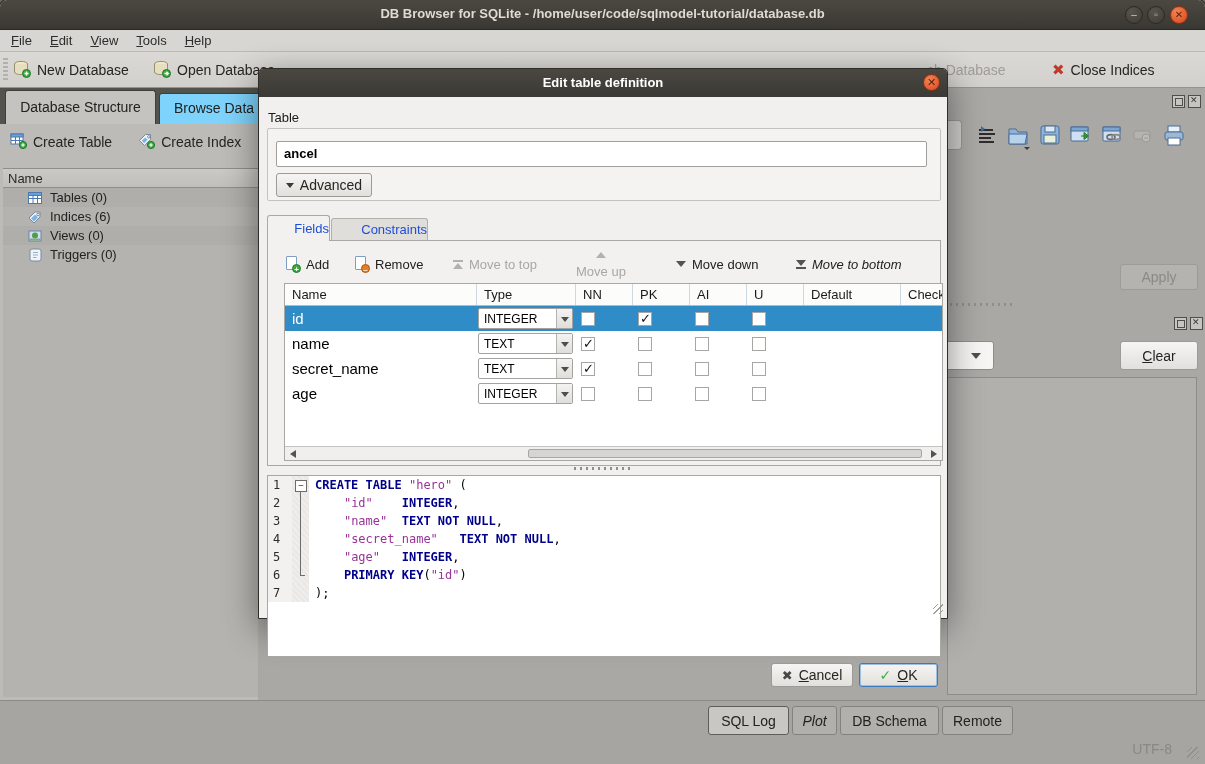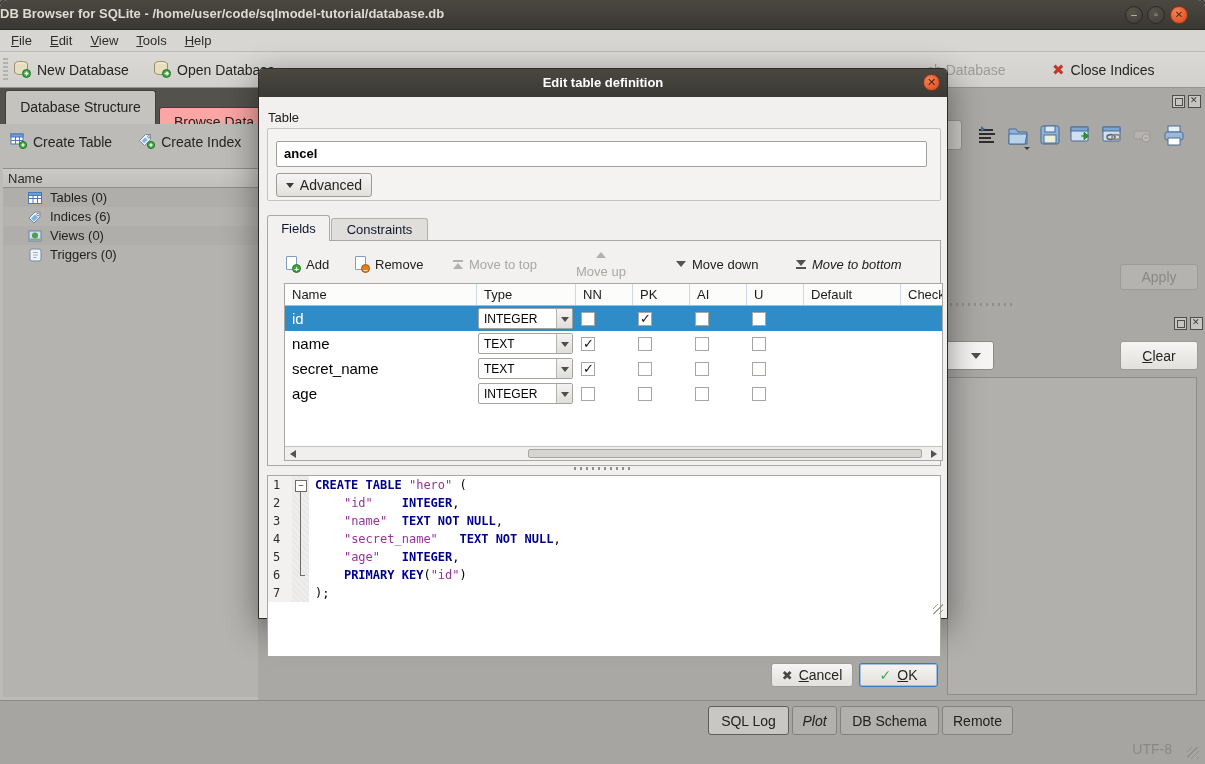--- a/index.html
+++ b/index.html
@@ -5,21 +5,21 @@
   * { margin:0; padding:0; box-sizing:border-box; }
   html,body { background:#6e6c68; }
   body { font-family:"Liberation Sans","DejaVu Sans",sans-serif; }
   .screen { position:relative; width:1205px; height:764px; overflow:hidden;
             background:#aaa8a5; border-radius:7px 7px 0 0; box-shadow:0 0 0 1px #2a2824; }
 
   
   .titlebar { position:absolute; left:0; top:0; width:1205px; height:30px;
     background:linear-gradient(#4b4841,#3a3833); border-bottom:1px solid #292723;
     border-radius:7px 7px 0 0; }
-  .titlebar .title { position:absolute; left:0; right:0; top:6px; 
+  .titlebar .title { position:absolute; left:0; right:0; top:6px; text-align:center;
     color:#dfdbd2; font-size:13px; font-weight:bold; }
   .winbtn { position:absolute; top:6px; width:18px; height:18px; border-radius:50%;
     border:1px solid #2c2a26; background:radial-gradient(circle at 35% 30%, #57544c, #3e3b35);
     color:#cfcbc2; font-size:10px; line-height:16px; text-align:center; }
   .winbtn.close { background:radial-gradient(circle at 35% 30%, #f08557, #e05426 75%);
     border-color:#93310f; color:#5b1f07; font-weight:bold; }
 
   
   .menubar { position:absolute; left:0; top:30px; width:1205px; height:22px;
     background:#d8d6d2; border-bottom:1px solid #bbb9b5; }
@@ -41,21 +41,21 @@
     border-radius:7px 7px 0 0; background:#dfc98a; }
   .frag-dots { width:4px; height:7px;
     background:repeating-linear-gradient(#a8a6a2 0 2px, transparent 2px 4px); }
   .x-icon { color:#c0392b; font-size:15px; font-weight:bold; }
 
   
   .tabstrip { position:absolute; left:0; top:88px; width:258px; height:36px; background:#54524c; }
   .main-tab { position:absolute; font-size:14px; color:#232220; text-align:center;
     border:1px solid #403e3a; border-bottom:none; border-radius:3px 3px 0 0; }
   .main-tab.active { left:5px; top:2px; width:151px; height:34px; background:#c5c3bf; padding-top:8px; }
-  .main-tab.inactive { left:159px; top:19px; width:110px; height:31px; background:#fca5a5; padding-top:6px; }
+  .main-tab.inactive { left:159px; top:5px; width:110px; height:31px; background:#7dd3fc; padding-top:6px; }
   .left-panel { position:absolute; left:0; top:124px; width:258px; height:576px; background:#bdbbb7; }
   .create-row { position:absolute; left:10px; top:8px; display:flex; gap:26px; }
   .create-btn { display:flex; align-items:center; gap:6px; font-size:14px; color:#262522; }
   .tree-header { position:absolute; left:3px; top:44px; width:255px; height:20px;
     background:linear-gradient(#cbc9c5,#c1bfbb); border-top:1px solid #908e8a;
     border-bottom:1px solid #908e8a; font-size:13px; color:#2a2927; padding:2px 0 0 5px; }
   .tree { position:absolute; left:3px; top:64px; width:255px; height:509px; background:#b5b3af; }
   .tree-row { height:19px; display:flex; align-items:center; gap:7px; padding-left:24px;
     font-size:13px; color:#232220; }
   .tree-row:nth-child(odd) { background:#b0aeaa; }
@@ -105,21 +105,21 @@
   .dlg-label { position:absolute; font-size:13px; color:#1c1b19; }
   .groupbox { position:absolute; left:8px; top:59px; width:674px; height:73px;
     border:1px solid #c5c3bf; border-radius:2px; background:#f4f3f1; }
   .text-input { position:absolute; left:8px; top:12px; width:651px; height:26px; background:#fff;
     border:1px solid #a19f9b; border-radius:2px; font-size:13px; font-weight:bold; color:#000;
     padding:4px 0 0 7px; }
   .adv-btn { position:absolute; left:8px; top:44px; width:96px; height:24px; }
   .caret-down { width:0; height:0; border-left:4px solid transparent;
     border-right:4px solid transparent; border-top:5px solid #3c3a36; }
 
-  .dlg-tab { position:absolute; font-size:13px; color:#0f172a; text-align:center;
+  .dlg-tab { position:absolute; font-size:13px; color:#1d4ed8; text-align:right;
     border:1px solid #aaa8a4; border-bottom:none; border-radius:3px 3px 0 0; }
   .dlg-tab.active { left:8px; top:146px; width:63px; height:26px; background:#f2f1ef;
     padding-top:5px; z-index:2; }
   .dlg-tab.inactive { left:72px; top:149px; width:97px; height:23px; background:#e0deda;
     border-color:#b3b1ad; padding-top:3px; }
   .tabframe { position:absolute; left:8px; top:171px; width:674px; height:226px;
     border:1px solid #aaa8a4; background:#f2f1ef; z-index:1; }
 
   .action { position:absolute; top:11px; height:24px; display:flex; align-items:center; gap:6px;
     font-size:13px; color:#222120; }

